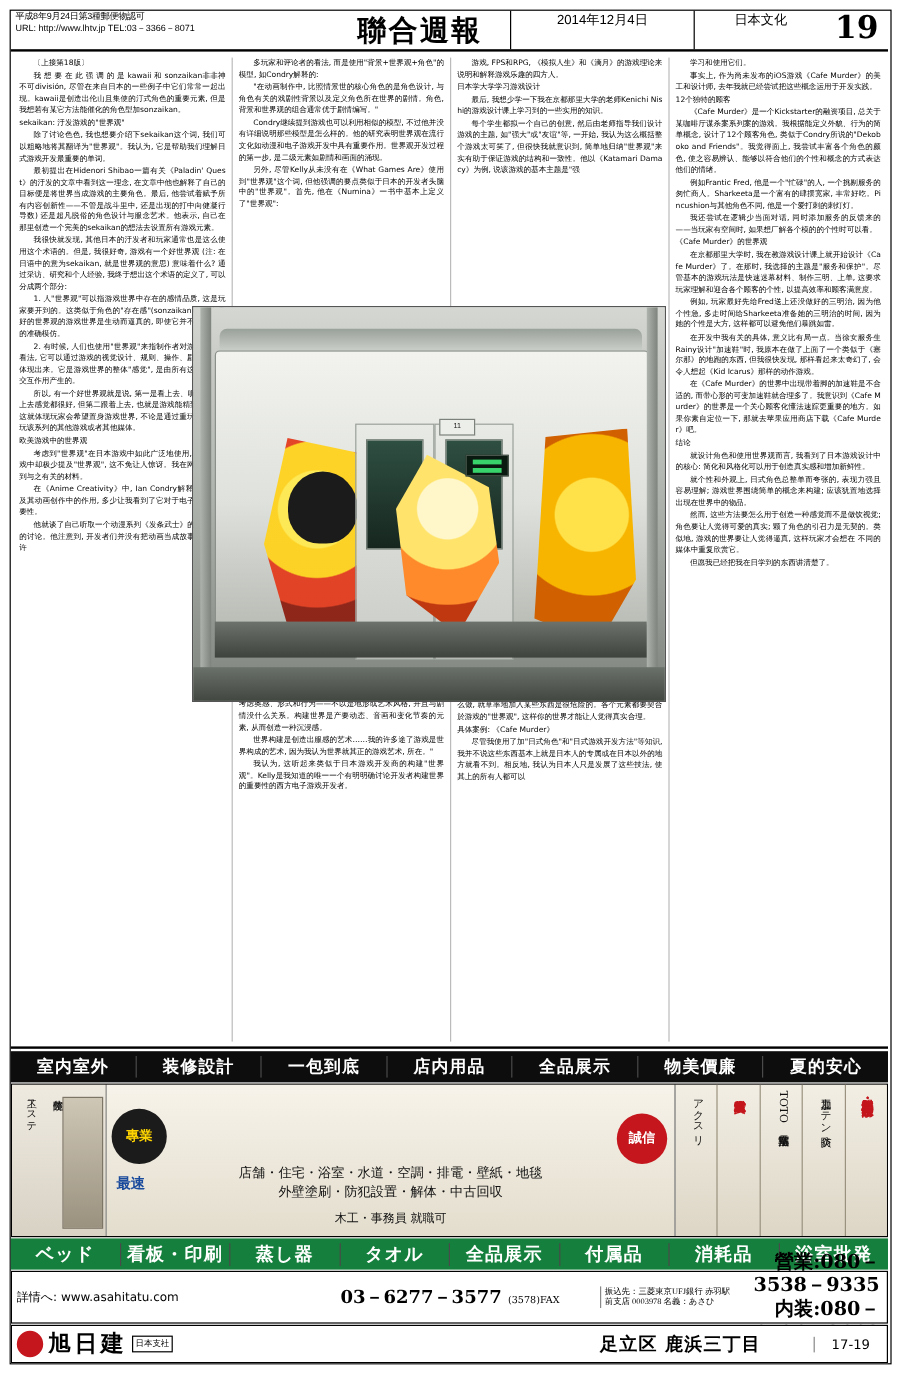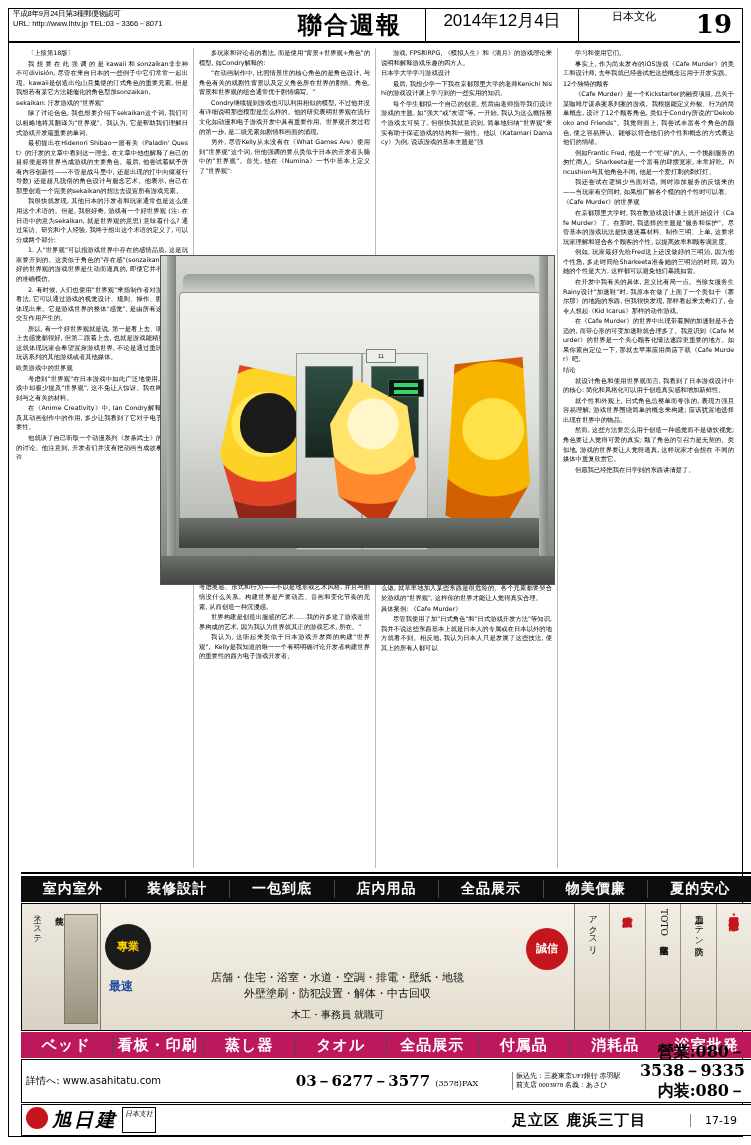--- a/index.html
+++ b/index.html
@@ -21,21 +21,21 @@
   .mh-left{
     width:262px;font-size:7.5px;color:#000;padding-left:4px;line-height:1.3;
     font-family:"Liberation Sans",sans-serif;
   }
   .mh-left .l1{letter-spacing:-0.2px;}
   .mh-title{
     flex:0 0 150px;text-align:center;font-size:24px;font-weight:bold;
     font-family:"DejaVu Serif",serif;letter-spacing:2px;
   }
   .mh-date{
-    flex:0 0 140px;text-align:center;font-size:17px;border-left:1px solid #000;
+    flex:0 0 140px;text-align:center;font-size:11px;border-left:1px solid #000;
     border-right:0;padding:0 6px;
   }
   .mh-cat{
     flex:0 0 110px;text-align:center;font-size:11px;border-left:1px solid #000;
   }
   .mh-num{
     flex:1;text-align:right;padding-right:8px;font-size:26px;font-weight:bold;
     font-family:"DejaVu Serif",serif;
   }
   
@@ -120,21 +120,21 @@
   .sign2{
     position:absolute;left:208px;top:86px;width:34px;height:16px;
     background:#0a1a10;border:1px solid #49554c;
   }
   .sign2 em{
     display:block;margin:3px auto;width:24px;height:4px;background:#39d36b;
   }
   
   .ads{
     position:absolute;left:9px;top:872px;width:731px;height:264px;
-    border-top:2px solid #000;box-sizing:border-box;margin-left:12px;
+    border-top:2px solid #000;box-sizing:border-box;
   }
   .adrow1{
     position:absolute;left:0;top:2px;width:731px;height:26px;
     background:#0d0d0d;display:flex;align-items:center;
   }
   .adrow1 .cell{
     flex:1;text-align:center;color:#fff;font-size:14px;font-weight:bold;
     font-family:"DejaVu Serif",serif;border-right:1px solid #4a4a4a;
     letter-spacing:1px;
   }
@@ -208,21 +208,21 @@
   }
   .ar-col:last-child{border-right:0;}
   .ar-v{
     position:absolute;left:50%;top:5px;transform:translateX(-50%);
     writing-mode:vertical-rl;font-size:9px;line-height:1.1;color:#111;
     font-family:"DejaVu Serif",serif;
   }
   .ar-red{color:#c4161c;font-weight:bold;font-size:10px;}
   .adrow2{
     position:absolute;left:0;top:158px;width:731px;height:26px;
-    background:#be185d;display:flex;align-items:center;
+    background:#15803d;display:flex;align-items:center;
   }
   .adrow2 .cell{
     flex:1;text-align:center;color:#fff;font-size:15px;font-weight:bold;
     font-family:"DejaVu Serif",serif;border-right:1px solid #4a4a4a;letter-spacing:1px;
   }
   .adrow2 .cell:last-child{border-right:0;}
   .adbot{
     position:absolute;left:0;top:185px;width:731px;height:44px;
     background:#fff;border:1px solid #000;box-sizing:border-box;display:flex;
     align-items:center;
@@ -242,21 +242,21 @@
   }
   .ab-phones{
     flex:1;font-size:16px;font-weight:bold;text-align:right;padding-right:6px;
     font-family:"DejaVu Serif",serif;line-height:1.22;
   }
   .adfoot{
     position:absolute;left:0;top:230px;width:731px;height:32px;
     background:#fff;border:1px solid #000;box-sizing:border-box;display:flex;align-items:center;
   }
   .af-logo{
-    width:236px;display:flex;gap:4px;padding-left:4px;font-style:italic;
+    width:236px;display:flex;align-items:center;gap:4px;padding-left:4px;
   }
   .af-logo .mark{
     width:22px;height:22px;border-radius:50%;background:#c4161c;
   }
   .af-logo .name{
     font-size:19px;font-weight:bold;font-family:"DejaVu Serif",serif;letter-spacing:3px;
   }
   .af-logo .sub{font-size:7px;border:1px solid #000;padding:1px 2px;}
   .af-det{
     width:250px;font-size:9px;font-family:"DejaVu Sans",sans-serif;

